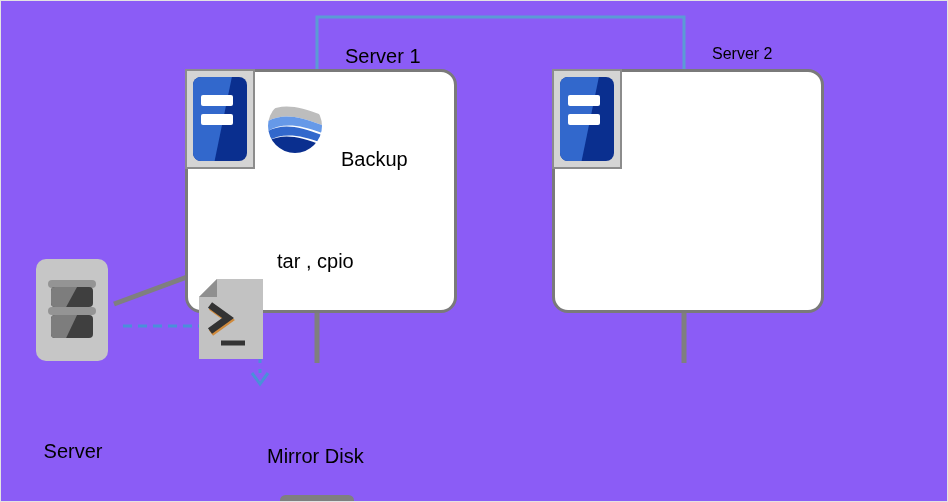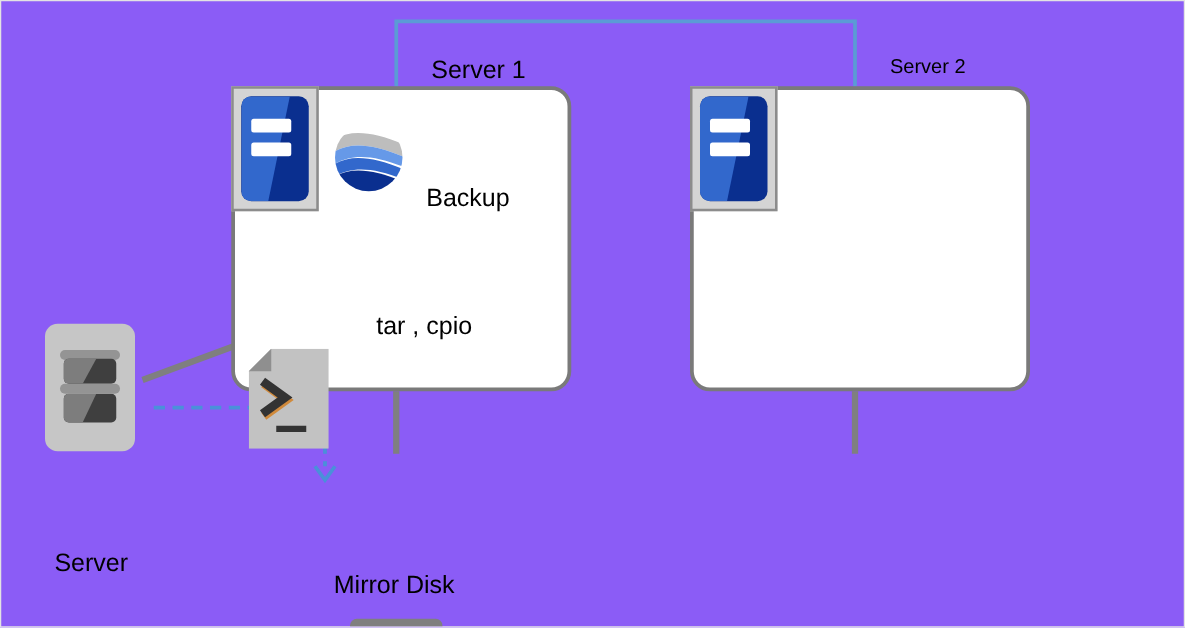--- a/index.html
+++ b/index.html
@@ -138,21 +138,21 @@
   <div class="abs script-icon" style="left:198px;top:222px;width:64px;height:80px;">
     <svg width="64" height="80" viewBox="0 0 64 80">
       <path d="M18 0 H64 V80 H0 V18 Z" fill="#c2c2c2"></path>
       <path d="M18 0 L18 18 L0 18 Z" fill="#8f8f8f"></path>
       <path d="M12 28 L30 41 L12 54" fill="none" stroke="#d08a3c" stroke-width="7" stroke-linejoin="miter"></path>
       <path d="M11 26 L29 39 L11 52" fill="none" stroke="#333333" stroke-width="7" stroke-linejoin="miter"></path>
       <line x1="22" y1="64" x2="46" y2="64" stroke="#333333" stroke-width="5"></line>
     </svg>
   </div>
 
-  <div class="abs label" style="left:276px;top:249px;font-size:20px;margin-left:24px;">tar , cpio</div>
+  <div class="abs label" style="left:276px;top:249px;font-size:20px;">tar , cpio</div>
 
   <div class="abs server-box" style="left:551px;top:68px;width:272px;height:244px;"></div>
 
   <div class="abs label" style="left:711px;top:44px;font-size:16px;">Server 2</div>
 
   <div class="abs server-icon" style="left:551px;top:68px;width:70px;height:100px;">
     <div class="body">
       <div class="bar b1"></div>
       <div class="bar b2"></div>
     </div>
@@ -170,15 +170,15 @@
   <div class="abs label" style="left:32px;top:392px;font-size:20px;text-align:center;width:80px;">
     <div>Server</div>
     
   </div>
 
   <div class="abs disk" style="left:279px;top:358px;width:74px;height:100px;">
     <div class="cap" style="top:0;"></div>
 
   </div>
 
-  <div class="abs label" style="left:266px;top:456px;font-size:20px;">Mirror Disk</div>
+  <div class="abs label" style="left:266px;top:444px;font-size:20px;">Mirror Disk</div>
 
 </div>
 
 </body></html>

